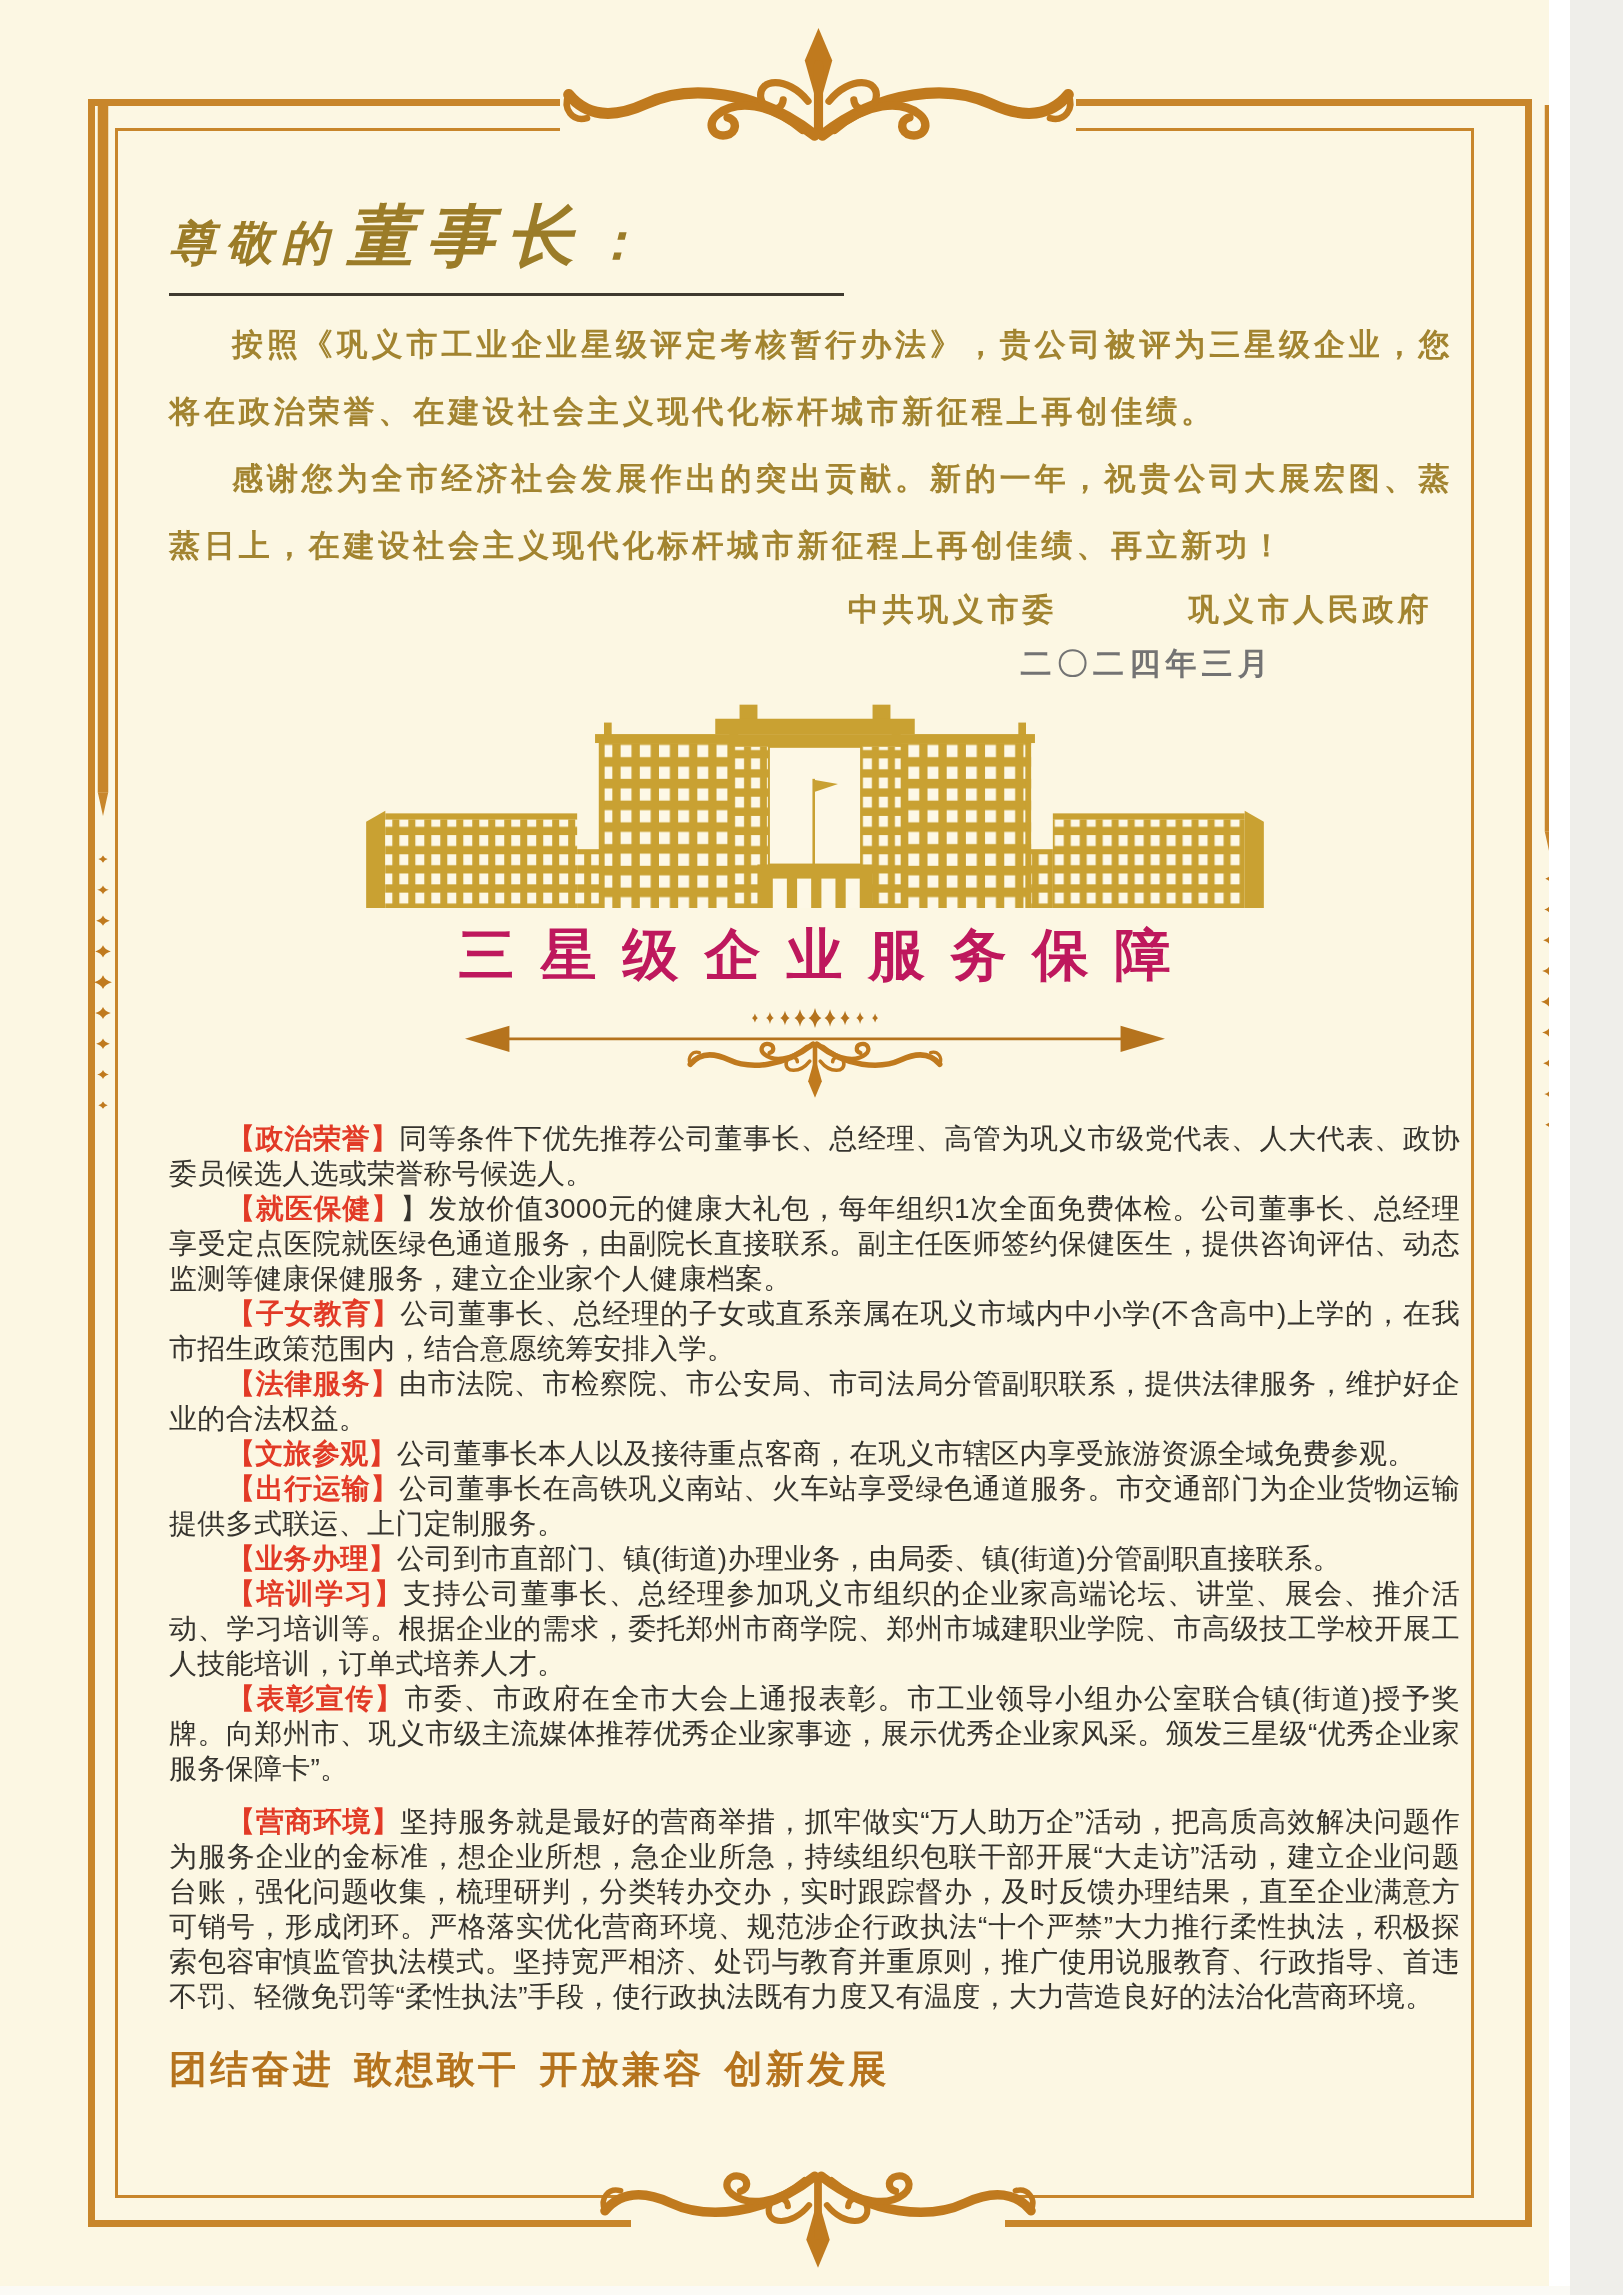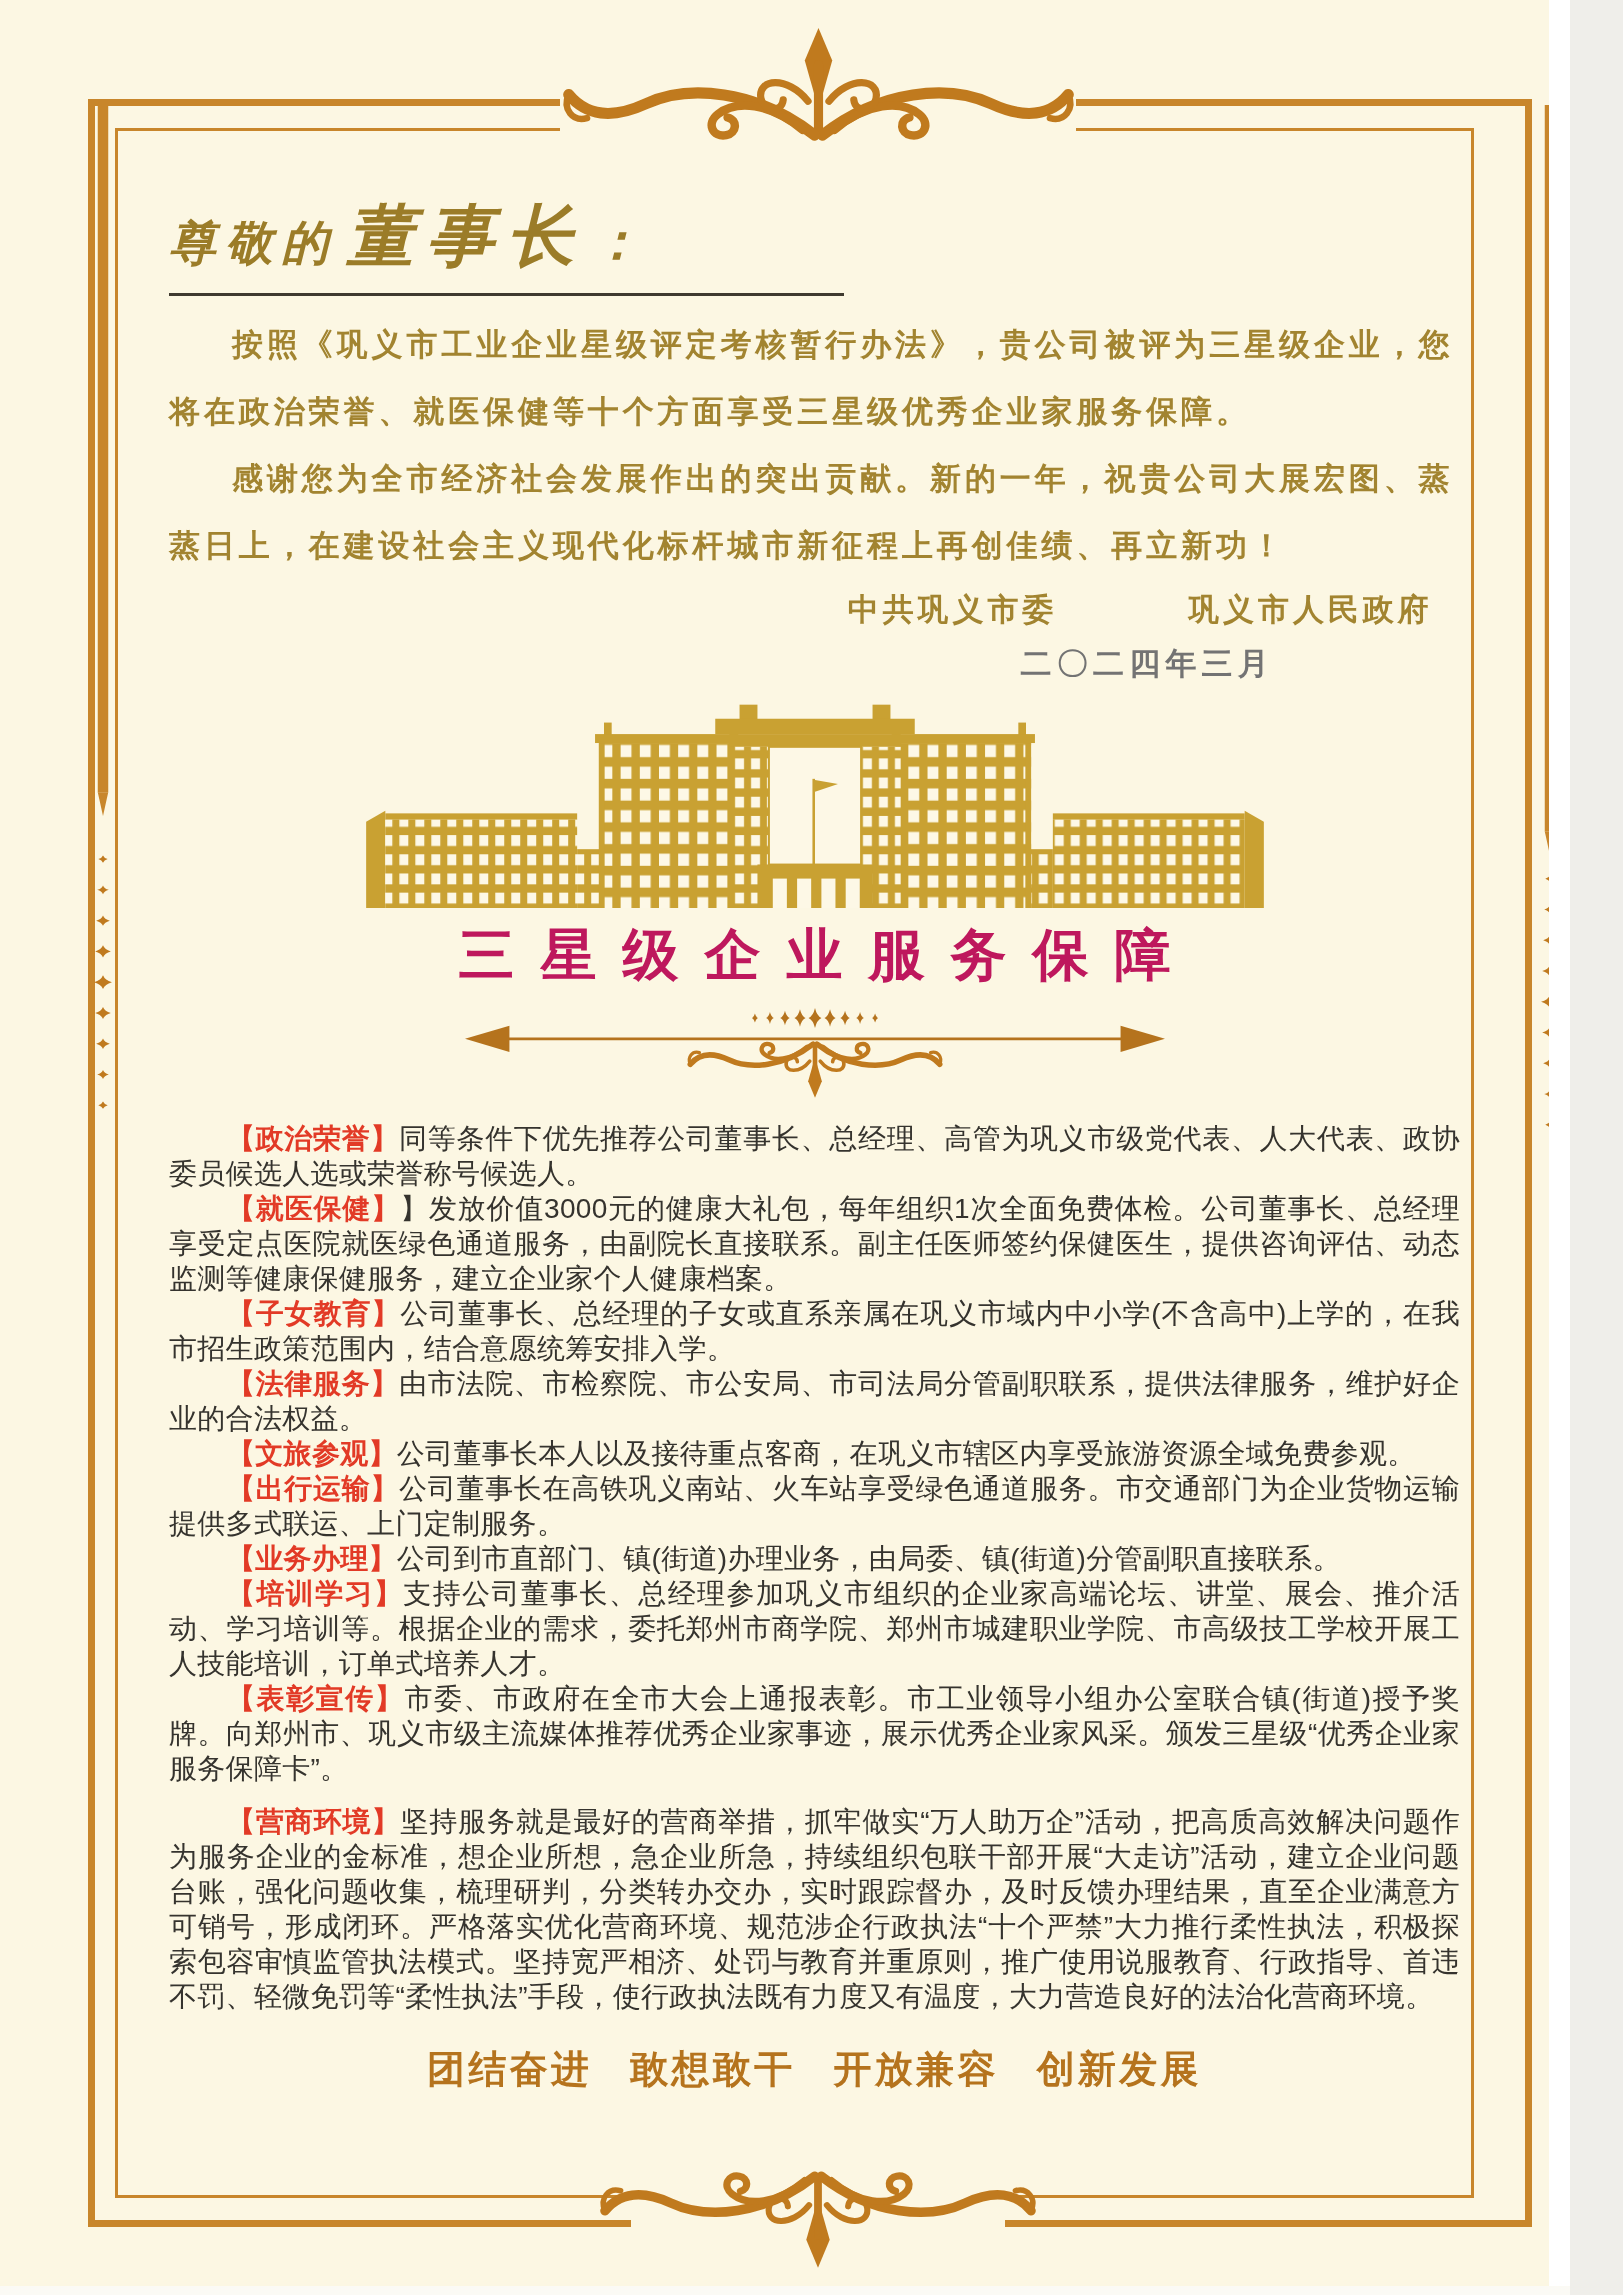--- a/index.html
+++ b/index.html
@@ -35,21 +35,21 @@
                   font-weight:bold;color:#737373;letter-spacing:5.2px;}
   .building{display:block;margin:11.8px auto 0;width:962px;height:211px;}
   .main-title{margin-top:10.5px;text-align:center;font-size:56px;font-weight:bold;color:#be185d;
               letter-spacing:26px;text-indent:26px;font-family:"DejaVu Serif", serif;}
   .divider{display:block;margin:6.5px auto 0;width:720px;height:111px;}
   .sections{margin-top:9.2px;}
   .sections p{margin:0;font-size:28px;line-height:35px;color:#35332e;letter-spacing:0.3px;
               text-indent:58px;text-align:justify;}
   .sections p.sp-before{margin-top:18.3px;}
   .sections .label{color:#e23a26;font-weight:bold;}
-  .slogan{margin-top:30px;display:flex;justify-content:center;gap:38px;font-size:38px;
+  .slogan{margin-top:30px;display:flex;gap:20px;font-size:38px;
           font-weight:bold;color:#b5731d;letter-spacing:3.3px;}
   .gold-stroke{stroke:#c07a1e;fill:none;stroke-linecap:round;}
   .gold-fill{fill:#c07a1e;}
 </style>
 </head>
 <body>
 
 <svg width="0" height="0" style="position:absolute" aria-hidden="true">
   <defs>
     <path id="star4h" d="M0,-10 Q2.8,-2.8 13,0 Q2.8,2.8 0,10 Q-2.8,2.8 -13,0 Q-2.8,-2.8 0,-10 Z"></path>
@@ -112,21 +112,21 @@
 
   <div class="content">
 
     <div class="salutation">
       <span class="pre">尊敬的</span>
       <span class="big">董事长</span>
       <span class="colon">：</span>
     </div>
 
     <div class="letter-body">
-      <p>按照《巩义市工业企业星级评定考核暂行办法》，贵公司被评为三星级企业，您将在政治荣誉、就医保健等十个方面享受三星级优秀企业家服务保障。</p>
+      <p>按照《巩义市工业企业星级评定考核暂行办法》，贵公司被评为三星级企业，您将在政治荣誉、在建设社会主义现代化标杆城市新征程上再创佳绩。</p>
       <p>感谢您为全市经济社会发展作出的突出贡献。新的一年，祝贵公司大展宏图、蒸蒸日上，在建设社会主义现代化标杆城市新征程上再创佳绩、再立新功！</p>
     </div>
 
     <div class="signature-row">
       <span>中共巩义市委</span>
       <span>巩义市人民政府</span>
     </div>
     <div class="signature-date">二〇二四年三月</div>
 
     <svg class="building" viewBox="0 0 1460 330">

